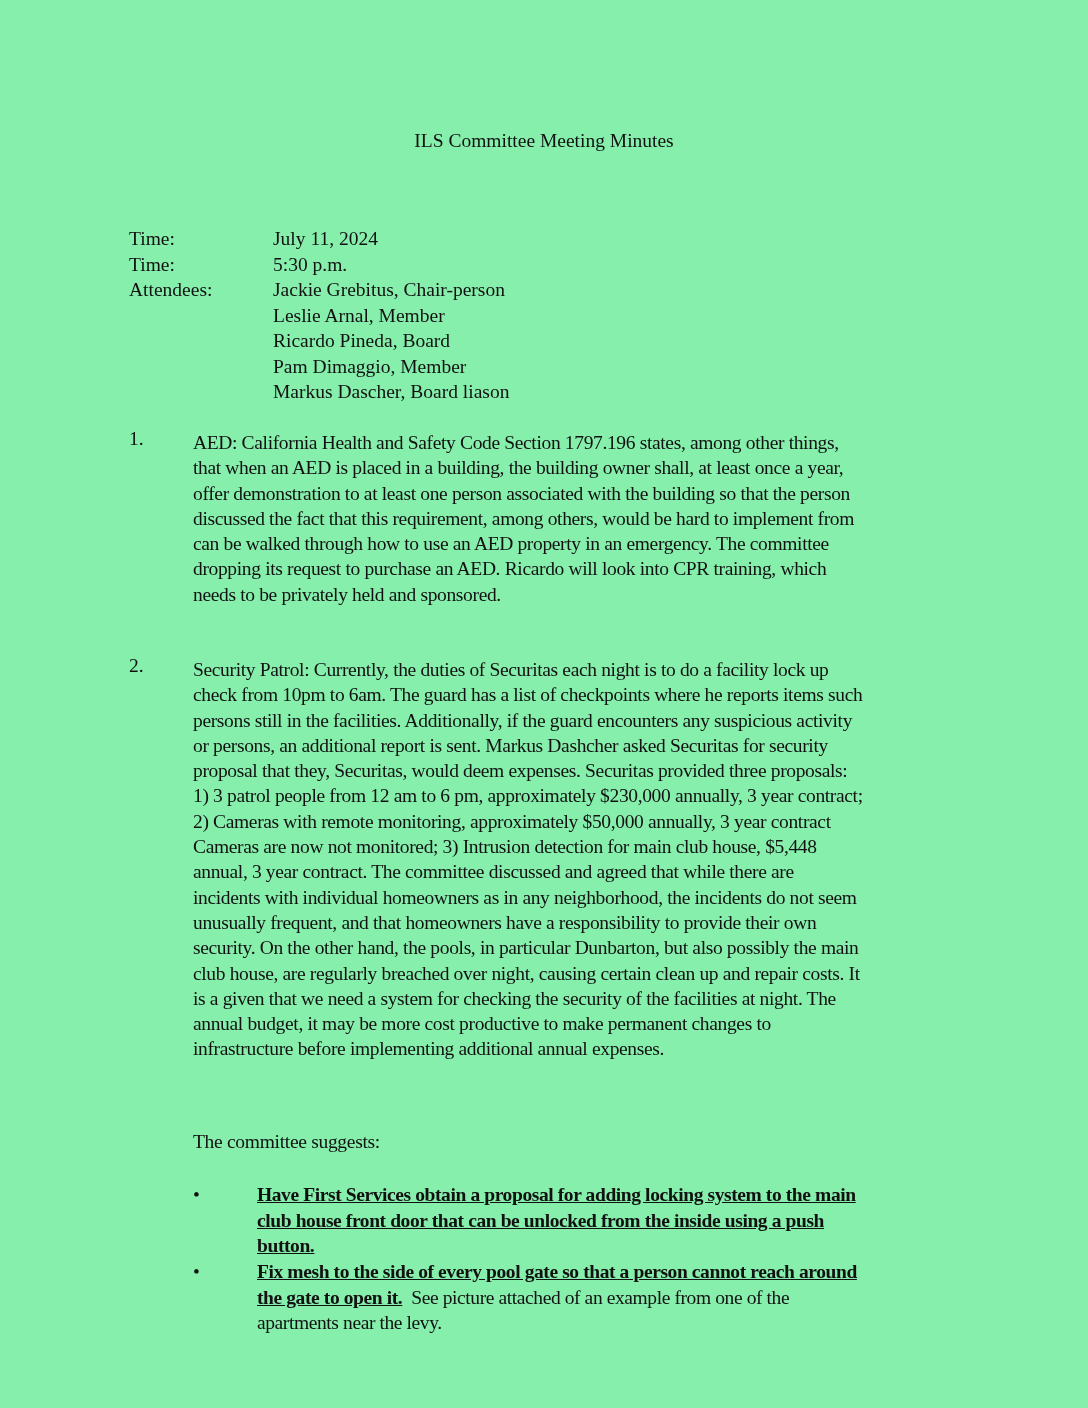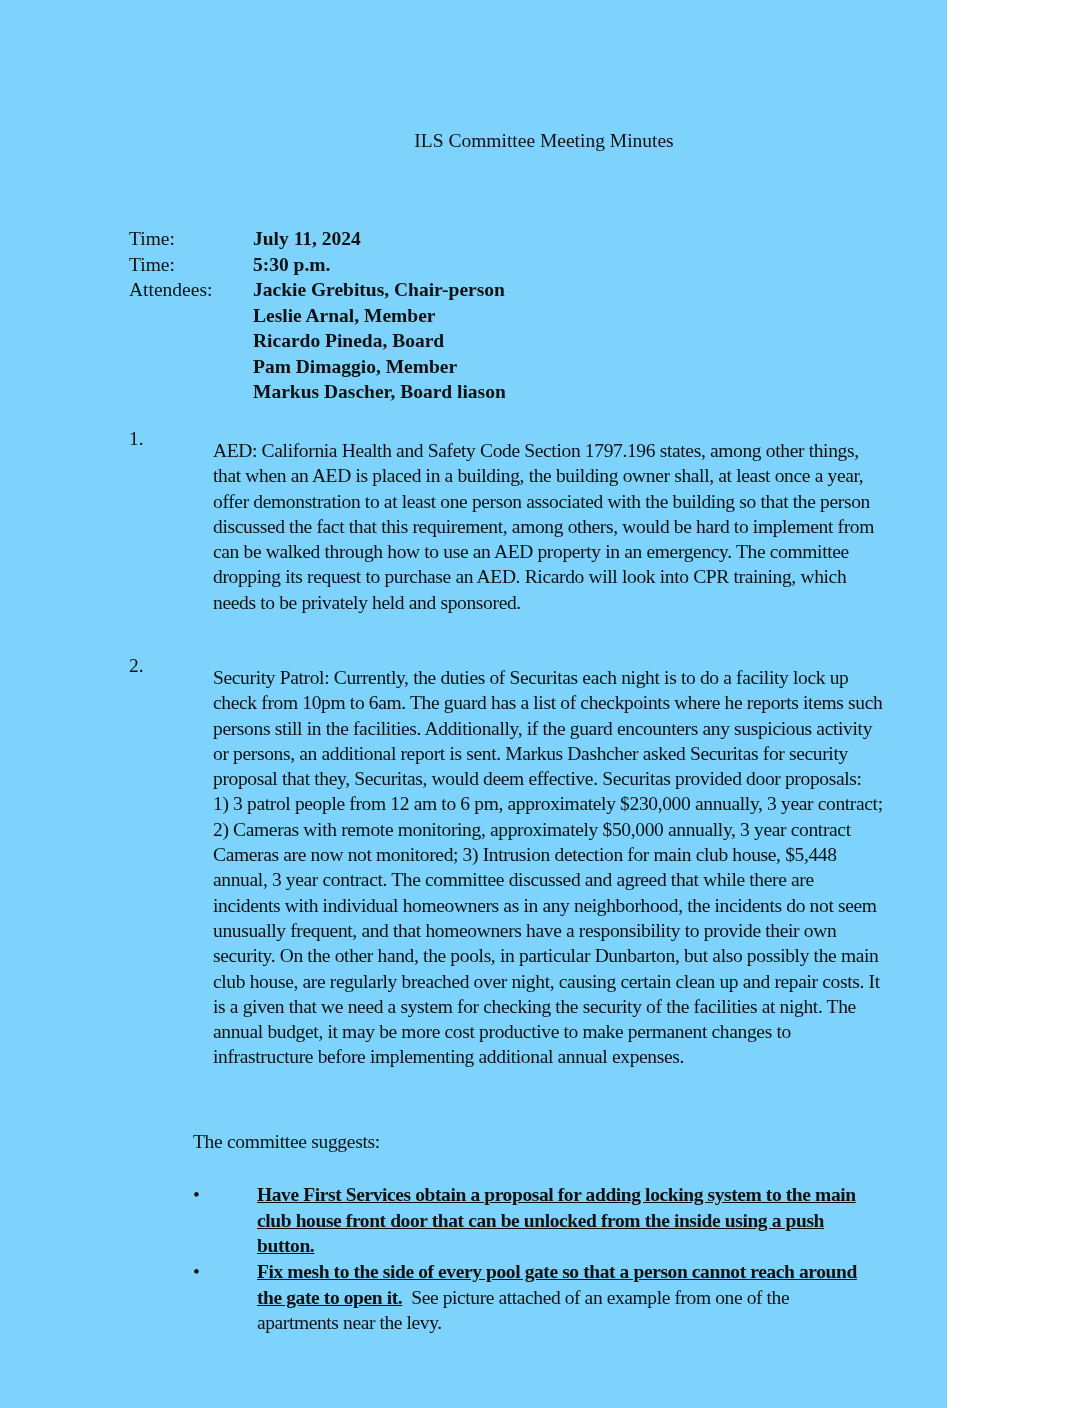--- a/index.html
+++ b/index.html
@@ -12,23 +12,23 @@
       height: 1408px;
       position: relative;
       overflow: hidden;
       font-family: "Liberation Serif", "DejaVu Serif", serif;
       color: #111111;
       font-size: 19.5px;
     }
     .page {
       position: absolute;
       left: 0; top: 0;
-      width: 947px;
+      width: 1088px;
       height: 1408px;
-      background: #7dd3fc;
+      background: #86efac;
     }
     .header {
       position: absolute;
       left: 0;
       width: 1088px;
       text-align: center;
     }
     .header .line {
       height: 25.5px;
       line-height: 25.5px;
@@ -46,41 +46,39 @@
       white-space: nowrap;
       position: relative;
     }
     .meta-label {
       position: absolute;
       left: 0;
       width: 128px;
     }
     .meta-value {
       position: absolute;
-      left: 124px;
-      font-weight: bold;
+      left: 144px;
     }
     .item {
       position: absolute;
       left: 129px;
       width: 840px;
     }
     .item-num {
       position: absolute;
       left: 0;
       top: 0;
       height: 25.5px;
       line-height: 25.5px;
     }
     .item-body {
       position: absolute;
       left: 64px;
-      top: 12px;
+      top: 4px;
       width: 780px;
-      margin-left: 20px;
     }
     .item-body .ln {
       height: 25.3px;
       line-height: 25.3px;
       white-space: nowrap;
       letter-spacing: -0.35px;
     }
     .item1 { top: 426px; }
     .item2 { top: 653px; }
     .suggests {
@@ -169,21 +167,21 @@
     </div>
   </div>
 
   <div class="item item2">
     <div class="item-num">2.</div>
     <div class="item-body">
       <div class="ln">Security Patrol: Currently, the duties of Securitas each night is to do a facility lock up</div>
       <div class="ln">check from 10pm to 6am. The guard has a list of checkpoints where he reports items such</div>
       <div class="ln">persons still in the facilities.  Additionally, if the guard encounters any suspicious activity</div>
       <div class="ln">or persons, an additional report is sent.  Markus Dashcher asked Securitas for security</div>
-      <div class="ln">proposal that they, Securitas, would deem effective.  Securitas provided door proposals:</div>
+      <div class="ln">proposal that they, Securitas, would deem expenses.  Securitas provided three proposals:</div>
       <div class="ln">1) 3 patrol people from 12 am to 6 pm, approximately $230,000 annually, 3 year contract;</div>
       <div class="ln">2) Cameras with remote monitoring, approximately $50,000 annually, 3 year contract</div>
       <div class="ln">Cameras are now not monitored; 3) Intrusion detection for main club house, $5,448</div>
       <div class="ln">annual, 3 year contract.  The committee discussed and agreed that while there are</div>
       <div class="ln">incidents with individual homeowners as in any neighborhood, the incidents do not seem</div>
       <div class="ln">unusually frequent, and that homeowners have a responsibility to provide their own</div>
       <div class="ln">security.  On the other hand, the pools, in particular Dunbarton, but also possibly the main</div>
       <div class="ln">club house, are regularly breached over night, causing certain clean up and repair costs.  It</div>
       <div class="ln">is a given that we need a system for checking the security of the facilities at night.  The</div>
       <div class="ln">annual budget, it may be more cost productive to make permanent changes to</div>

